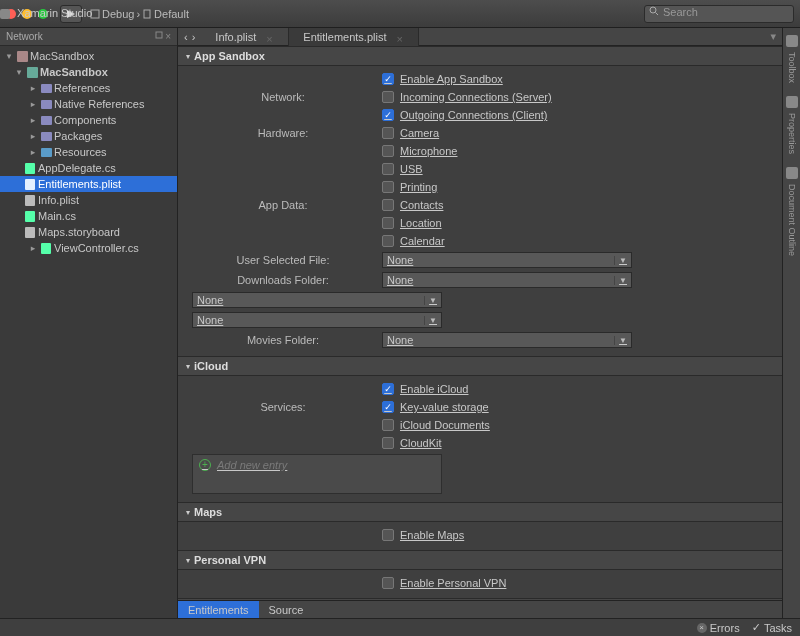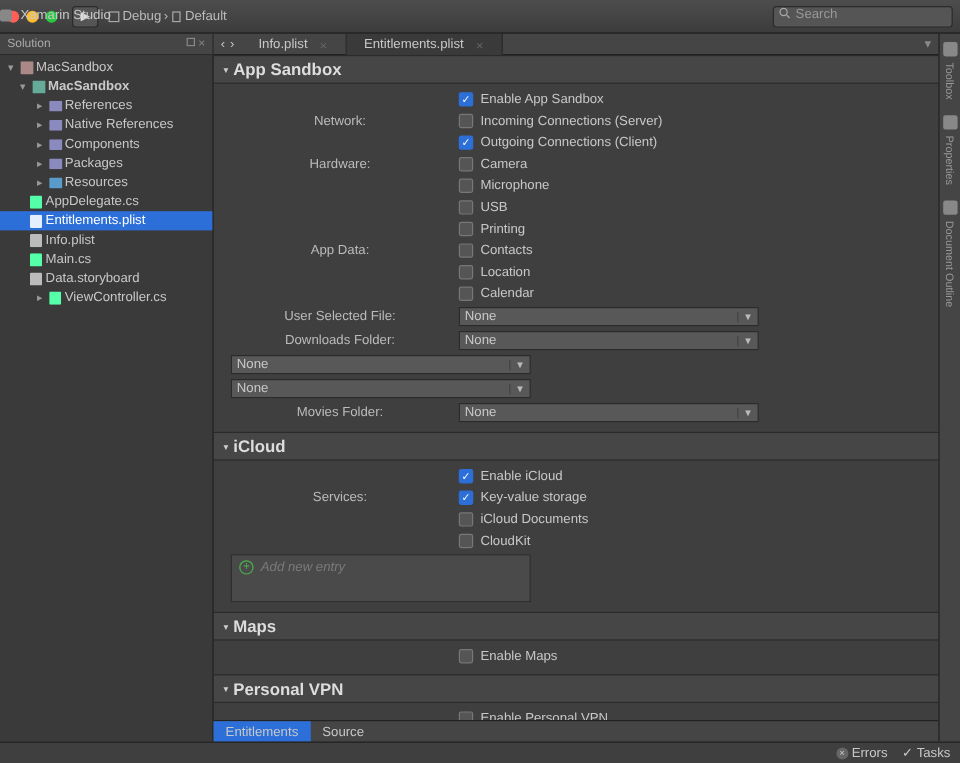--- a/index.html
+++ b/index.html
@@ -49,27 +49,27 @@
 .tab.active{background:#3a3a3a;color:#ddd;}
 .tab .tx{width:8px;height:8px;color:#666;margin-left:6px;}
 .tab-menu{margin-left:auto;padding:0 6px;color:#888;}
 
 
 .editor-body{flex:1;overflow-y:auto;background:#3f3f3f;}
 
 
 .section-head{background:#464646;padding:3px 8px;border-top:1px solid #2a2a2a;border-bottom:1px solid #2a2a2a;display:flex;align-items:center;gap:4px;}
 .section-head .tri{font-size:8px;color:#ccc;}
-.section-head .st{font-weight:bold;color:#ddd;font-size:14px;}
+.section-head .st{font-weight:bold;color:#ddd;font-size:11px;}
 
 
 .section-body{padding:4px 0 6px;}
 .field-row{display:flex;align-items:center;padding:2px 14px;min-height:18px;}
 .field-label{width:190px;text-align:center;color:#bbb;padding-right:8px;}
-.field-ctrl{flex:1;display:flex;align-items:center;gap:6px;}
+.field-ctrl{flex:1;display:flex;align-items:center;gap:6px;text-decoration:underline;}
 .checkbox{width:12px;height:12px;border:1px solid #777;border-radius:2px;background:#555;display:flex;align-items:center;justify-content:center;flex-shrink:0;}
 .checkbox.checked{background:#2d6fd8;border-color:#2d6fd8;}
 .checkbox.checked::after{content:"✓";color:#fff;font-size:9px;line-height:1;}
 .popup{display:flex;align-items:center;background:#585858;border:1px solid #2a2a2a;height:16px;width:250px;padding:0 4px;justify-content:space-between;}
 .popup .arr{color:#bbb;font-size:8px;border-left:1px solid #444;padding-left:4px;}
 .container-box{width:250px;min-height:40px;background:#4a4a4a;border:1px solid #2e2e2e;padding:4px 6px;display:flex;align-items:flex-start;gap:6px;}
 .plus-circle{width:12px;height:12px;border:1px solid #4caf50;border-radius:50%;color:#4caf50;display:flex;align-items:center;justify-content:center;font-size:10px;line-height:1;}
 .placeholder{color:#7a7a7a;font-style:italic;}
 
 
@@ -123,21 +123,21 @@
           <line x1="6.5" y1="6.5" x2="9" y2="9" stroke="#aaa"></line>
         </svg>
       <span style="color:#999;">Search</span>
     </div>
   </div>
 
   <div class="main">
 
     <div class="sidebar">
       <div class="side-head">
-        <span>Solution</span>
+        <span>Network</span>
         <span style="display:flex;gap:2px;">
           <svg width="8" height="8" viewBox="0 0 8 8">
               <rect x="1" y="1" width="6" height="6" fill="none" stroke="#888"></rect>
             </svg>
           <span style="color:#888;">×</span>
         </span>
       </div>
       <div class="tree">
         <div class="tree-row">
           <span class="disclosure">▾</span>
@@ -235,21 +235,21 @@
               </svg>
             </span>
             <span>Main.cs</span>
           </div>
         <div class="tree-row indent3">
             <span class="ticon">
               <svg width="10" height="11">
                 <rect width="10" height="11" fill="#bbb" rx="1"></rect>
               </svg>
             </span>
-            <span>Data.storyboard</span>
+            <span>Maps.storyboard</span>
           </div>
         <div class="tree-row indent2">
             <span class="disclosure">▸</span>
             <span class="ticon">
               <svg width="10" height="11">
                 <rect width="10" height="11" fill="#5fa" rx="1"></rect>
               </svg>
             </span>
             <span>ViewController.cs</span>
           </div>

